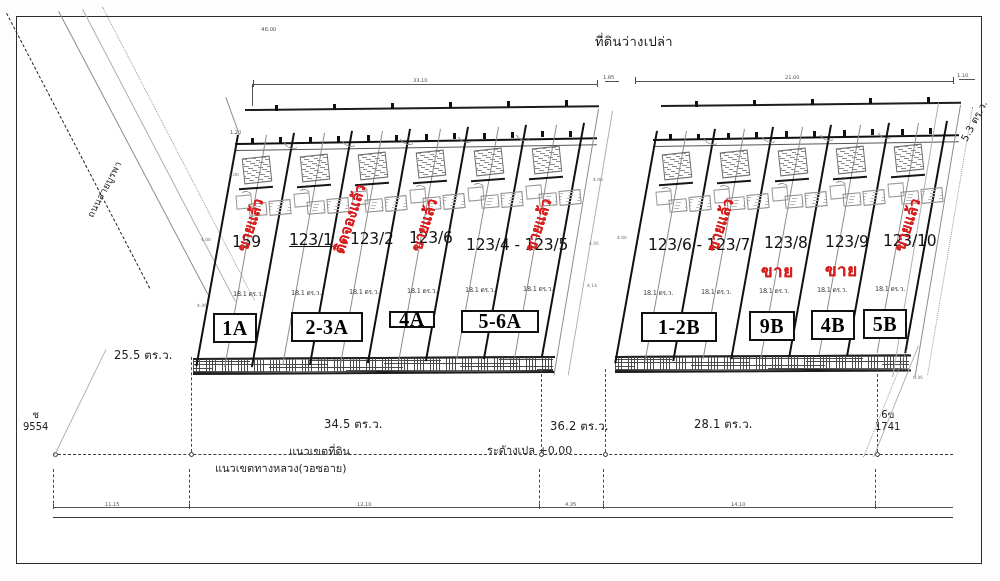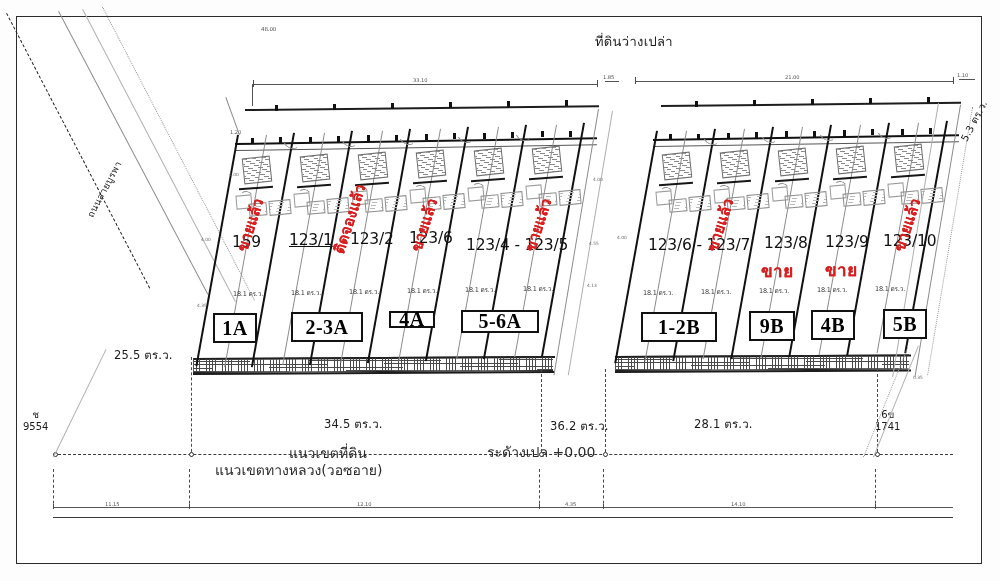--- a/index.html
+++ b/index.html
@@ -8,21 +8,21 @@
   #page{position:relative;width:1000px;height:581px;background:#fdfdfd;overflow:hidden;}
   #frame{position:absolute;left:16px;top:16px;width:966px;height:548px;border:1.6px solid #2b2b2b;background:#ffffff;box-sizing:border-box;}
   .abs{position:absolute;}
   .nosel{user-select:none;}
 
   
   .thai-hdr{font-size:13px;color:#1c1c1c;letter-spacing:.3px;white-space:nowrap;}
   .unit-no{font-size:15.5px;color:#111;font-weight:400;white-space:nowrap;letter-spacing:-.2px;}
   .area-sm{font-size:6.5px;color:#333;white-space:nowrap;letter-spacing:-.2px;}
   .area-md{font-size:11.5px;color:#1b1b1b;white-space:nowrap;letter-spacing:.2px;}
-  .note-th{font-size:14px;color:#2a2a2a;white-space:nowrap;}
+  .note-th{font-size:11px;color:#2a2a2a;white-space:nowrap;}
   .corner-th{font-size:10px;color:#1b1b1b;white-space:nowrap;line-height:1.15;text-align:center;}
   .dimtxt{font-size:5.2px;color:#555;white-space:nowrap;letter-spacing:-.1px;}
   .tiny{font-size:4.4px;color:#6a6a6a;white-space:nowrap;}
 
   
   .stamp{color:#d81f1f;font-weight:700;white-space:nowrap;text-shadow:0 0 .6px #d81f1f;}
   .stamp-diag{font-size:15px;transform-origin:center center;}
   .stamp-sale{font-size:17px;letter-spacing:.5px;}
 
   
@@ -319,21 +319,21 @@
 
     <div class="abs area-sm nosel" style="left:626px;top:271px;">18.1 ตร.ว.</div>
     <div class="abs area-sm nosel" style="left:684px;top:270px;">18.1 ตร.ว.</div>
     <div class="abs area-sm nosel" style="left:742px;top:269px;">18.1 ตร.ว.</div>
     <div class="abs area-sm nosel" style="left:800px;top:268px;">18.1 ตร.ว.</div>
     <div class="abs area-sm nosel" style="left:858px;top:267px;">18.1 ตร.ว.</div>
 
     <div class="abs marker" style="left:624px;top:295px;width:76px;height:30px;">1-2B</div>
     <div class="abs marker" style="left:732px;top:294px;width:46px;height:30px;">9B</div>
     <div class="abs marker" style="left:788px;top:293px;width:44px;height:30px;margin-left:6px;">4B</div>
-    <div class="abs marker" style="left:846px;top:292px;width:44px;height:30px;margin-left:20px;">5B</div>
+    <div class="abs marker" style="left:846px;top:292px;width:44px;height:30px;">5B</div>
 
     <div class="abs area-md nosel" style="left:97px;top:329px;">25.5 ตร.ว.</div>
     <div class="abs area-md nosel" style="left:307px;top:398px;">34.5 ตร.ว.</div>
     <div class="abs area-md nosel" style="left:533px;top:400px;">36.2 ตร.ว.</div>
     <div class="abs area-md nosel" style="left:677px;top:398px;">28.1 ตร.ว.</div>
     <div class="abs area-md nosel" style="left:940px;top:120px;transform:rotate(-62deg);transform-origin:0 0;font-size:10px;">5.3 ตร.ว.</div>
 
     <div class="dashdot" style="left:36px;top:437px;width:900px;"></div>
     <div class="abs note-th nosel" style="left:272px;top:425px;">แนวเขตที่ดิน</div>
     <div class="abs note-th nosel" style="left:470px;top:424px;">ระดัางเปล +0.00</div>

